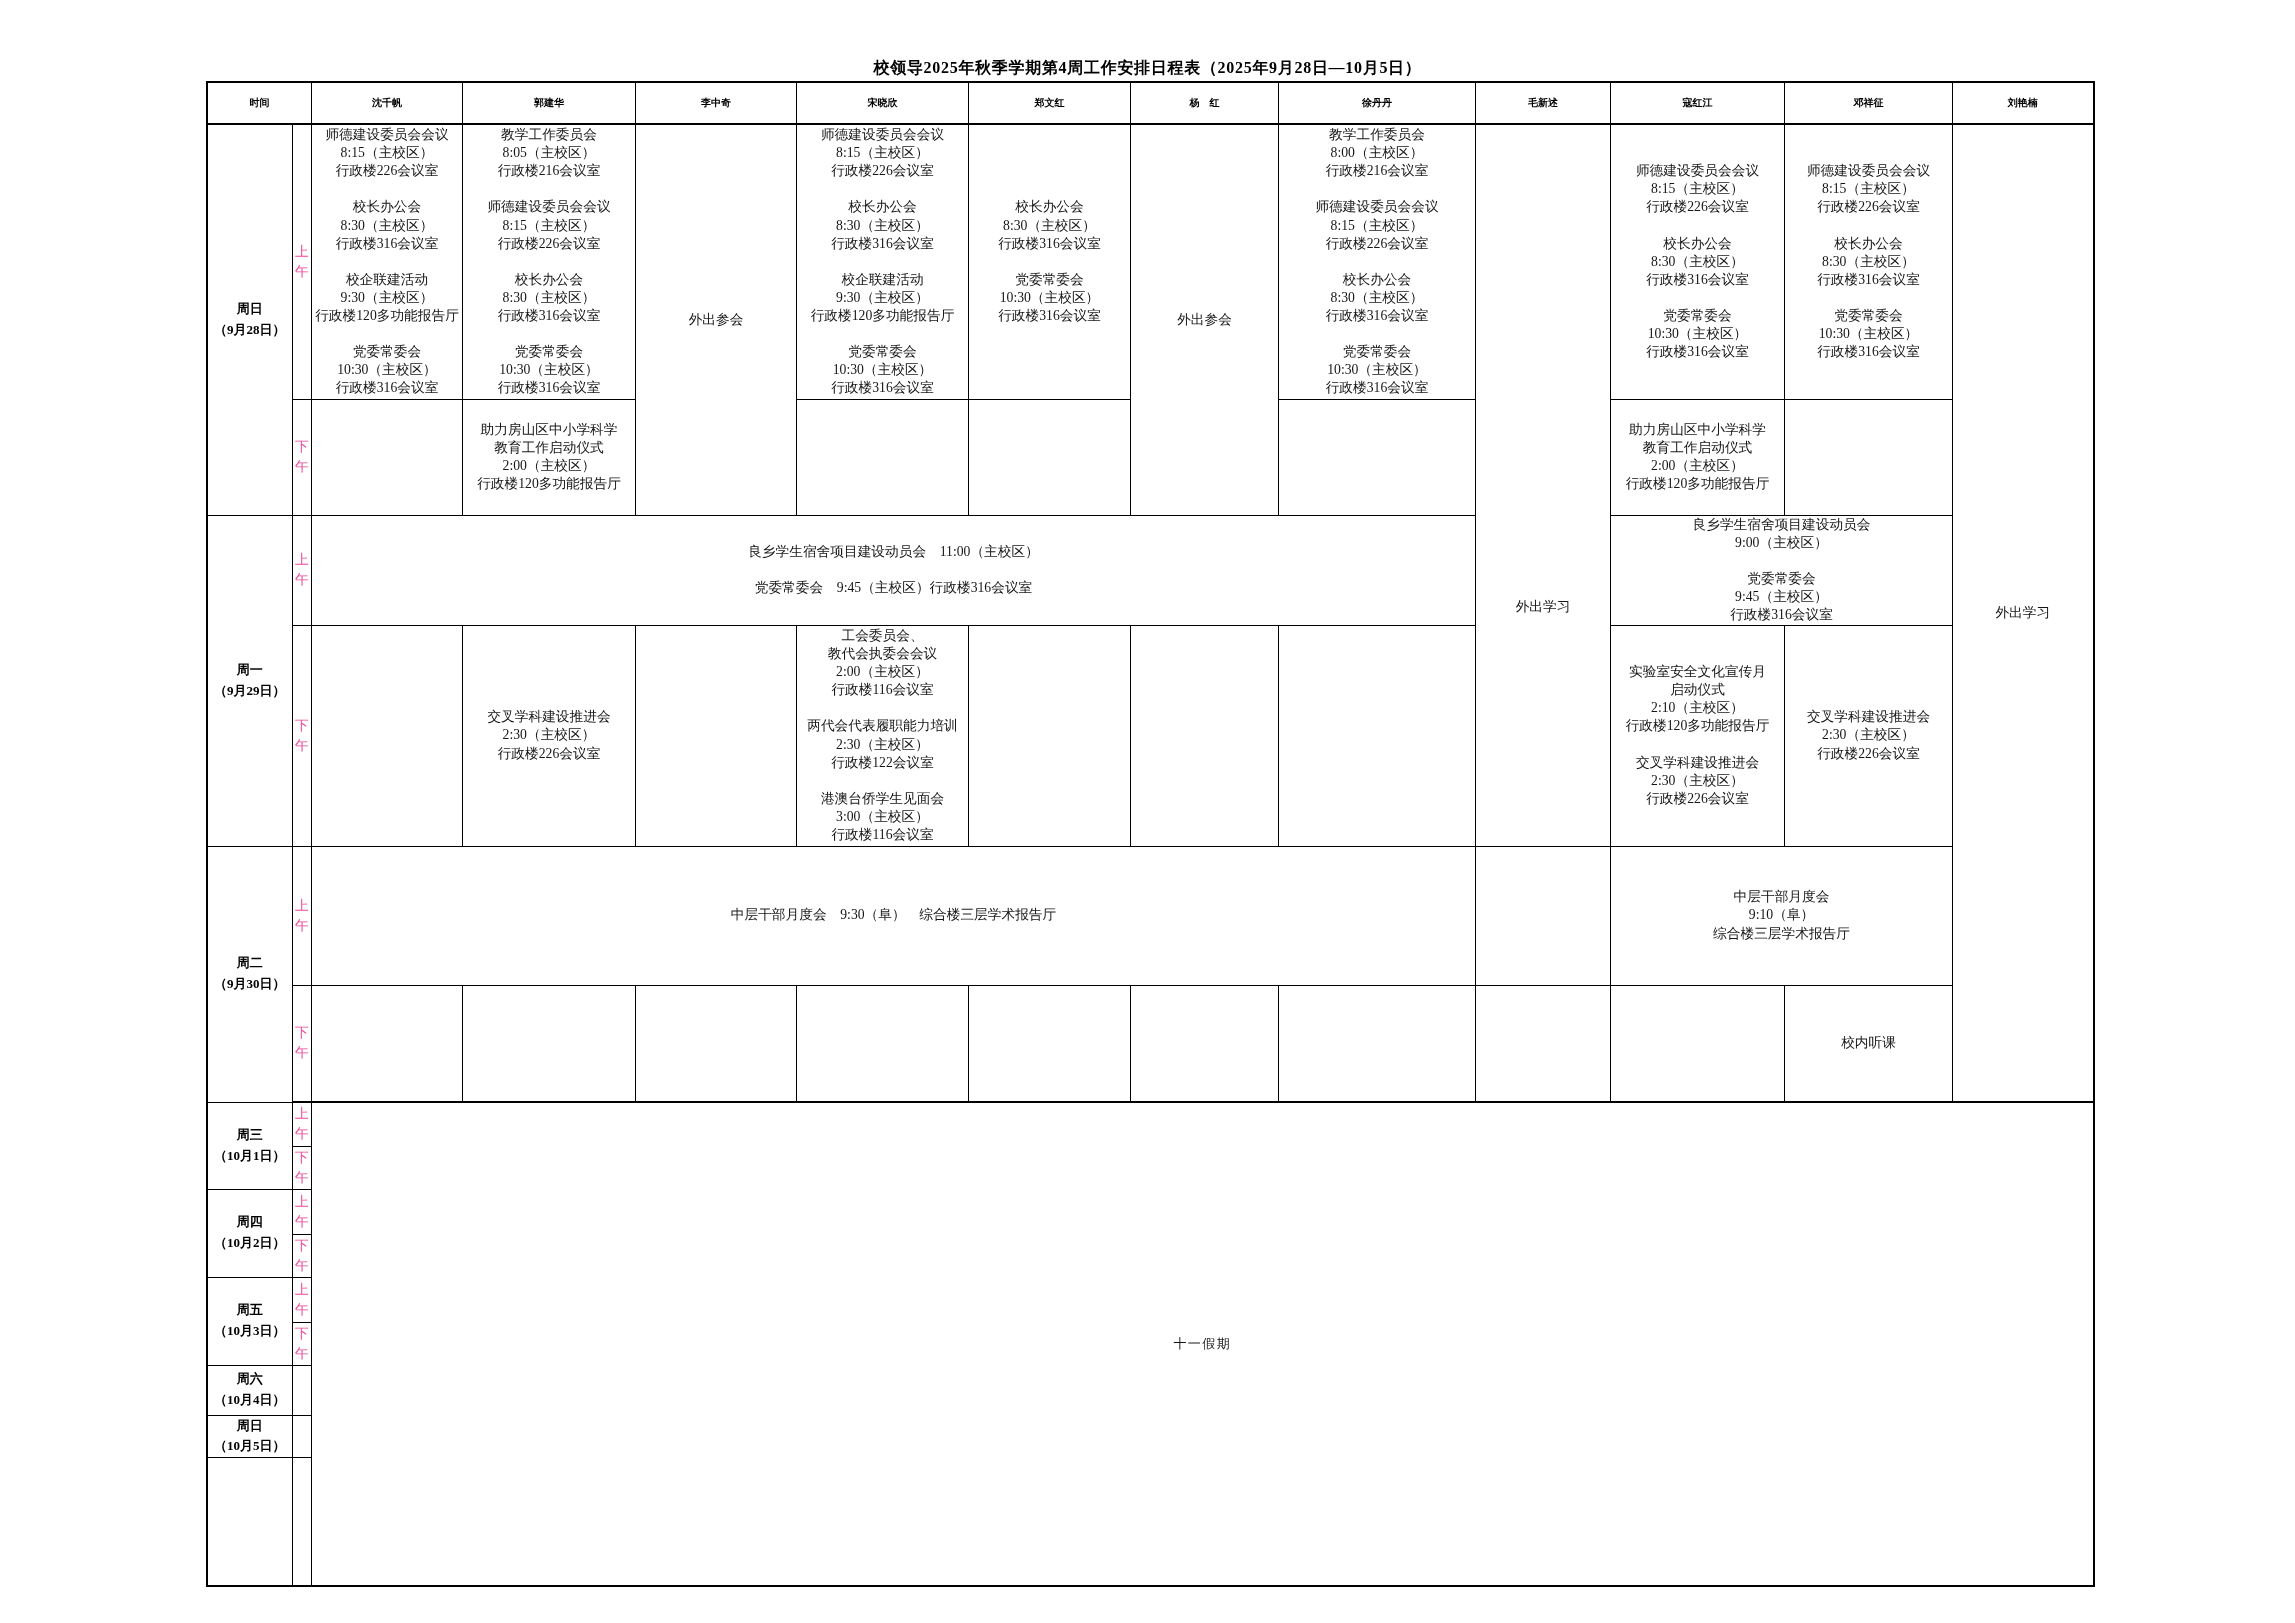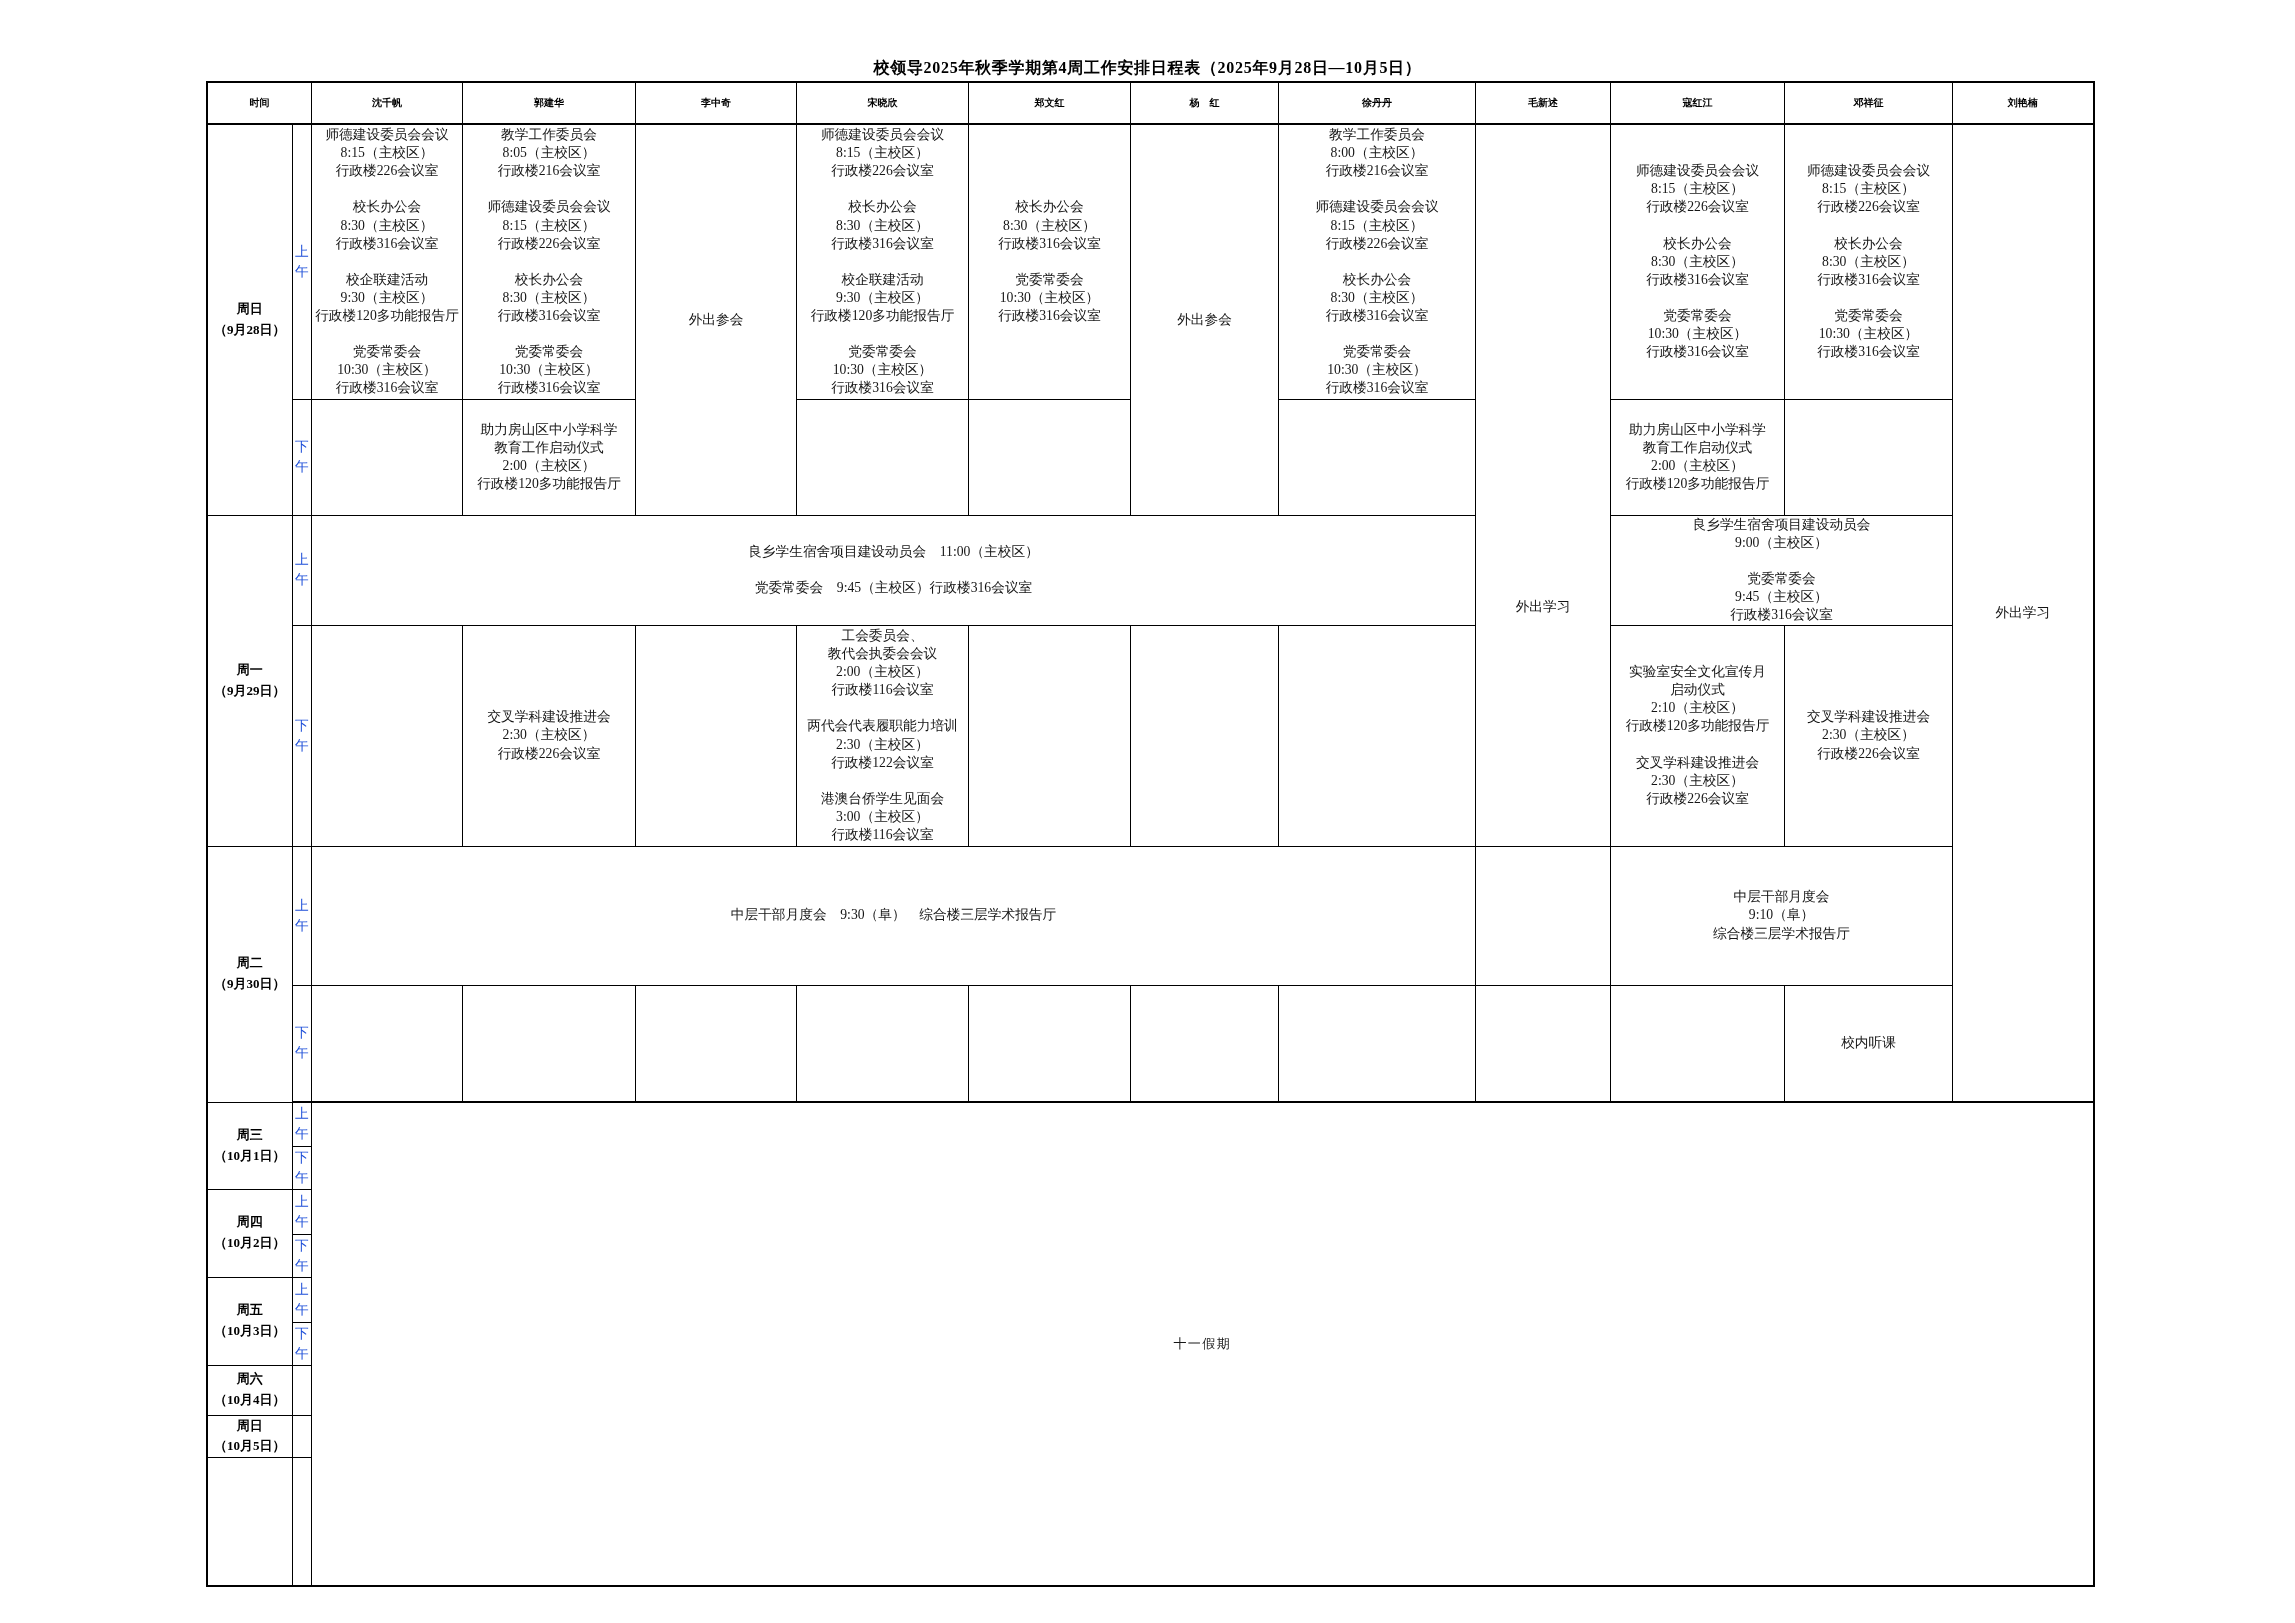--- a/index.html
+++ b/index.html
@@ -21,21 +21,21 @@
   td, th {
     border:1.4px solid #000;
     padding:0; margin:0;
     text-align:center; vertical-align:middle;
     font-size:13.7px; font-weight:normal; color:#151515;
     white-space:pre-line; overflow:hidden; line-height:1.32;
   }
   th { font-weight:bold; font-size:10px; color:#000;border-radius:15px; }
   tr.hdr th { border-bottom:2.2px solid #000; }
   td.day { font-weight:bold; font-size:13px; line-height:1.6; color:#000;margin-top:28px; }
-  td.ampm { color:#1d4ed8; line-height:1.45; padding:0 1.4px; font-size:13.7px; }
+  td.ampm { color:#ec4899; line-height:1.45; padding:0 1.4px; font-size:13.7px; }
   td.bb3 { border-bottom:2.2px solid #000; }
   td.push-down { padding-top:244px; }  
   td.holiday { font-size:13px; letter-spacing:1.4px; }
 </style>
 </head>
 <body>
 
 <div class="page-title">校领导2025年秋季学期第4周工作安排日程表（2025年9月28日—10月5日）</div>
 
 <table class="sched">

